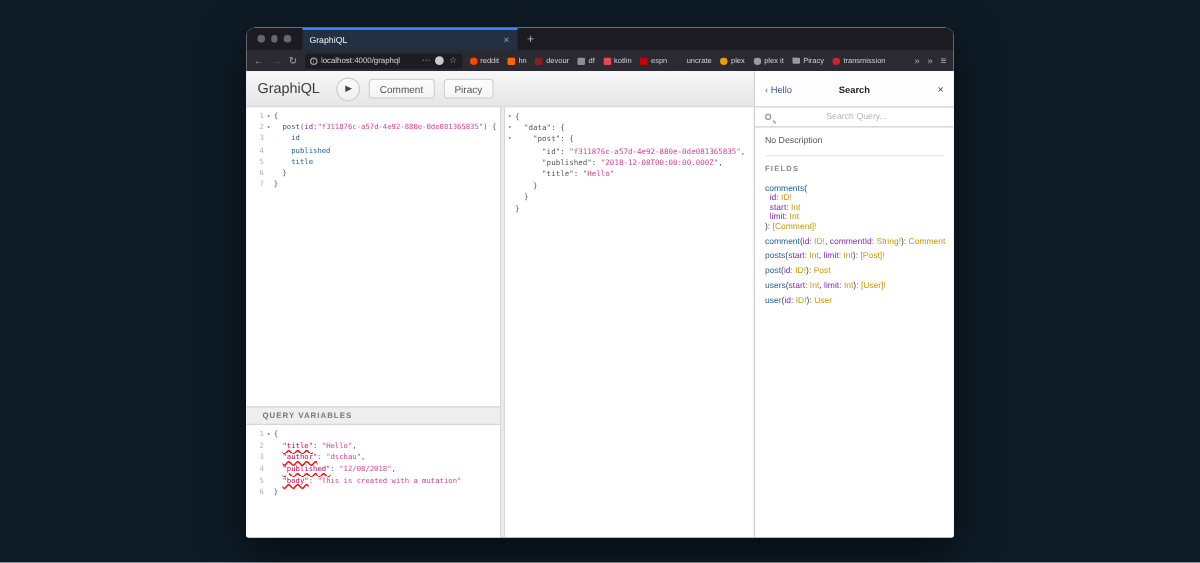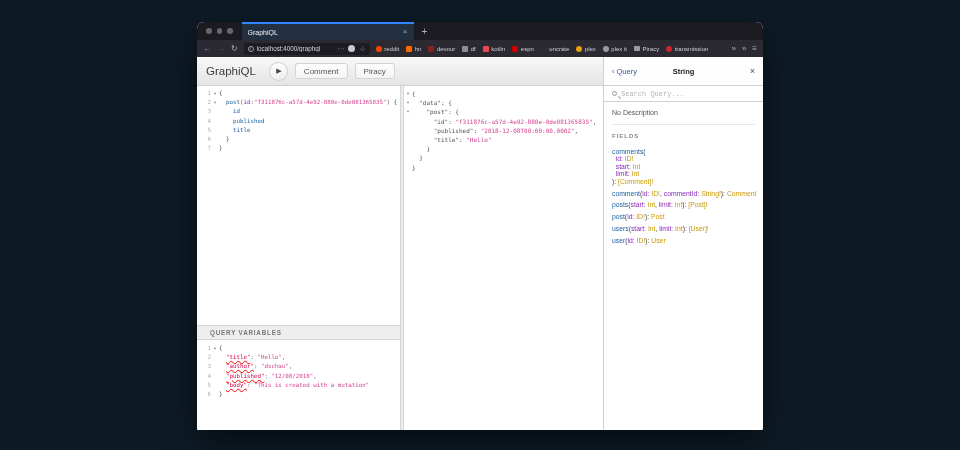--- a/index.html
+++ b/index.html
@@ -89,21 +89,21 @@
     letter-spacing:.8px;color:#777;}
   .var-editor{height:90px;flex:none;overflow:hidden;padding-top:4px;background:#fff;}
 
   
   .search-row{height:16px;flex:none;border-bottom:1px solid #d0d0d0;display:flex;align-items:center;
     gap:4px;padding:0 8px;}
   .mag{width:5px;height:5px;border:1px solid #999;border-radius:50%;position:relative;flex:none;}
   .mag::after{content:"";position:absolute;width:3px;height:1px;background:#999;
     transform:rotate(45deg);left:4.5px;top:5px;}
   .search-input{border:0;outline:0;flex:1;font-size:7px;color:#444;background:transparent;
-    font-family:Liberation Mono, monospace;}
+    font-family:Liberation Sans, sans-serif;margin-left:40px;}
   .search-input::placeholder{color:#b5b5b5;}
   .doc-content{padding:7px 8px;overflow:hidden;}
   .doc-desc{font-size:7px;color:#555;padding-bottom:8px;border-bottom:1px solid #e8e8e8;margin-bottom:8px;}
   .doc-cat{font-size:6px;font-weight:bold;letter-spacing:1px;color:#888;margin-bottom:9px;}
   .doc-field{font-size:6.8px;line-height:7.4px;margin-bottom:4.5px;white-space:pre;}
   .t-fld{color:var(--prop);} .t-arg{color:var(--attr);} .t-typ{color:var(--typ);} .t-pl{color:#444;}
 </style>
 </head>
 <body>
 
@@ -196,23 +196,23 @@
         <span class="logo">GraphiQL</span>
         <span class="execute">
             <span>▶</span>
           </span>
         <button class="tbtn">Comment</button>
         <button class="tbtn">Piracy</button>
       </div>
       <div class="doc-header">
         <span class="doc-back">
             <span>‹</span>
-            <span>Query</span>
+            <span>Hello</span>
           </span>
-        <span class="doc-title">String</span>
+        <span class="doc-title">Search</span>
         <span class="doc-x">×</span>
       </div>
     </div>
 
     <div class="body-row">
       <div class="query-col">
         <div class="editor" id="query-editor">
             <div class="code-line">
               <span class="ln">1</span>
               <span class="fold">▾</span>

